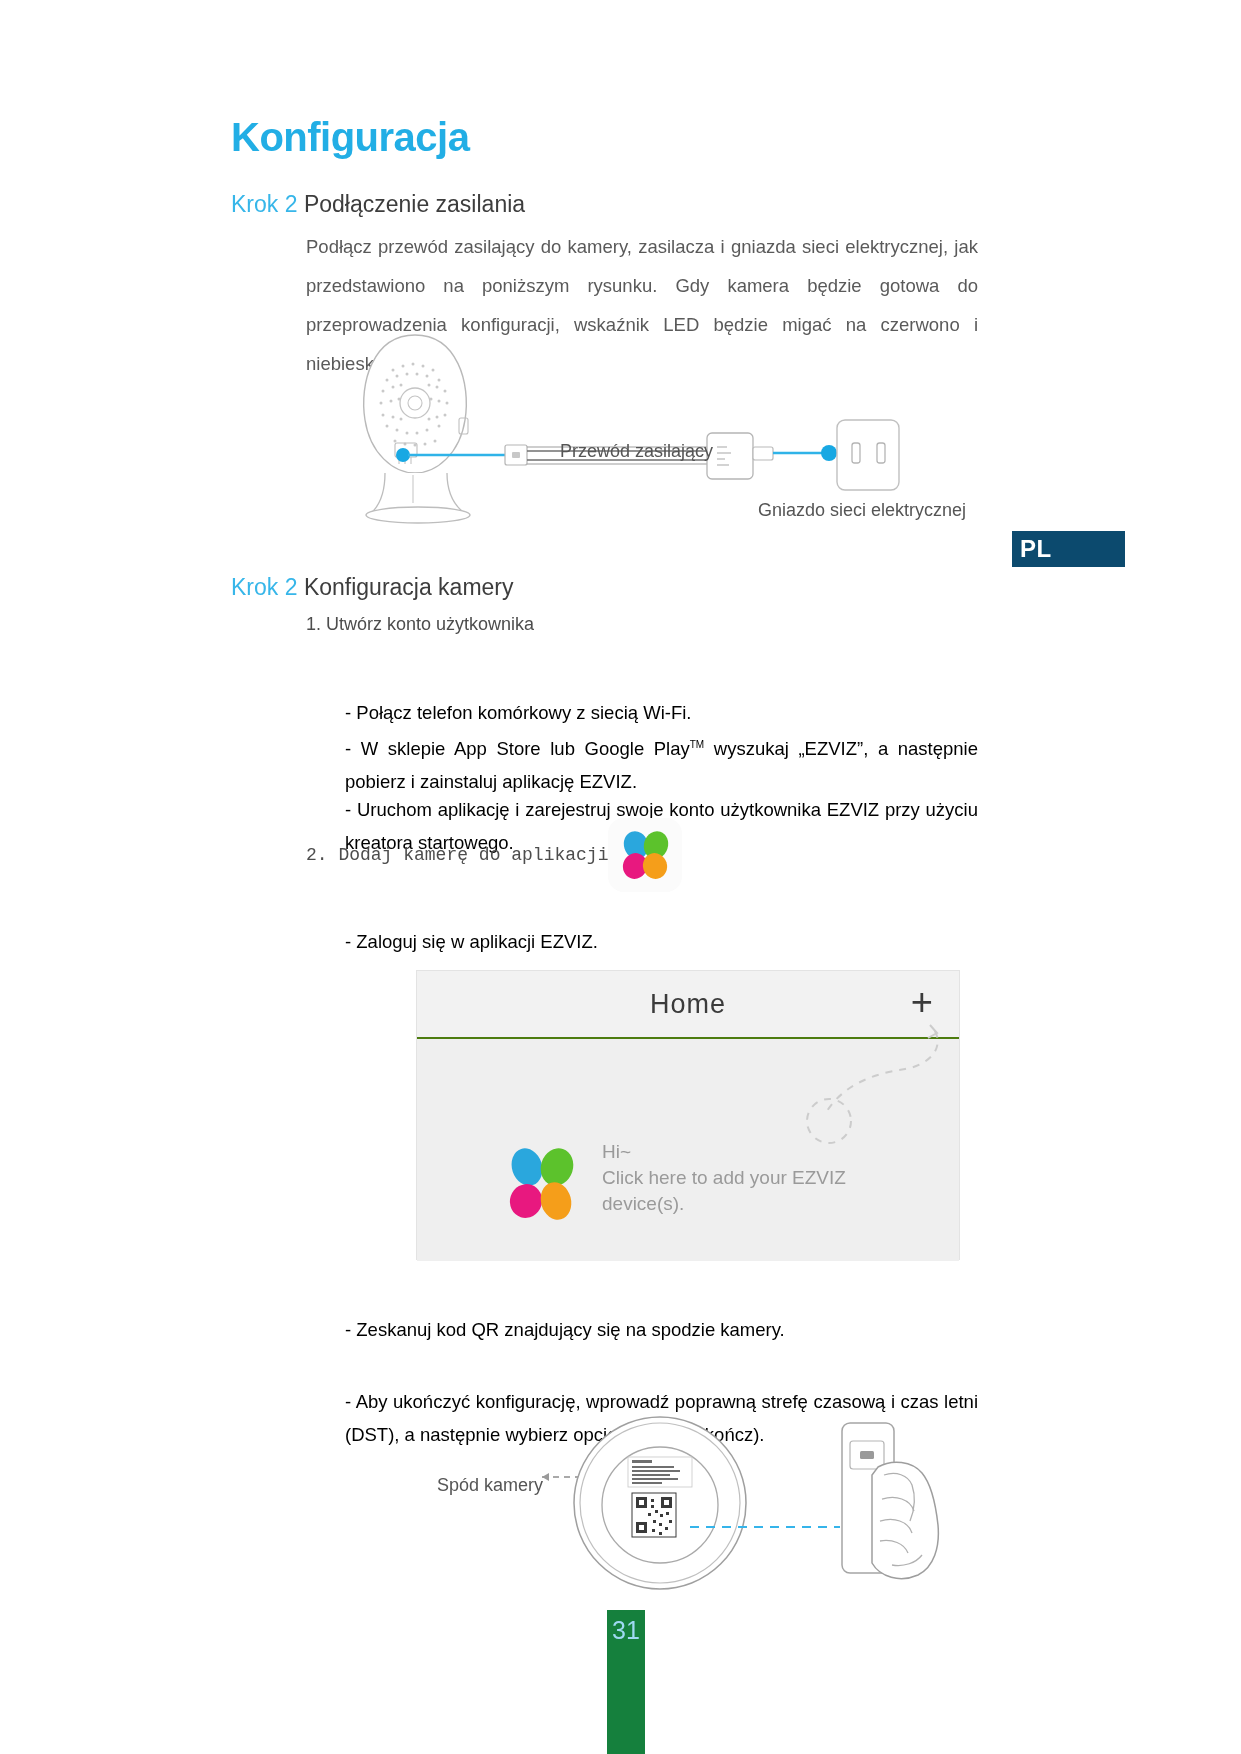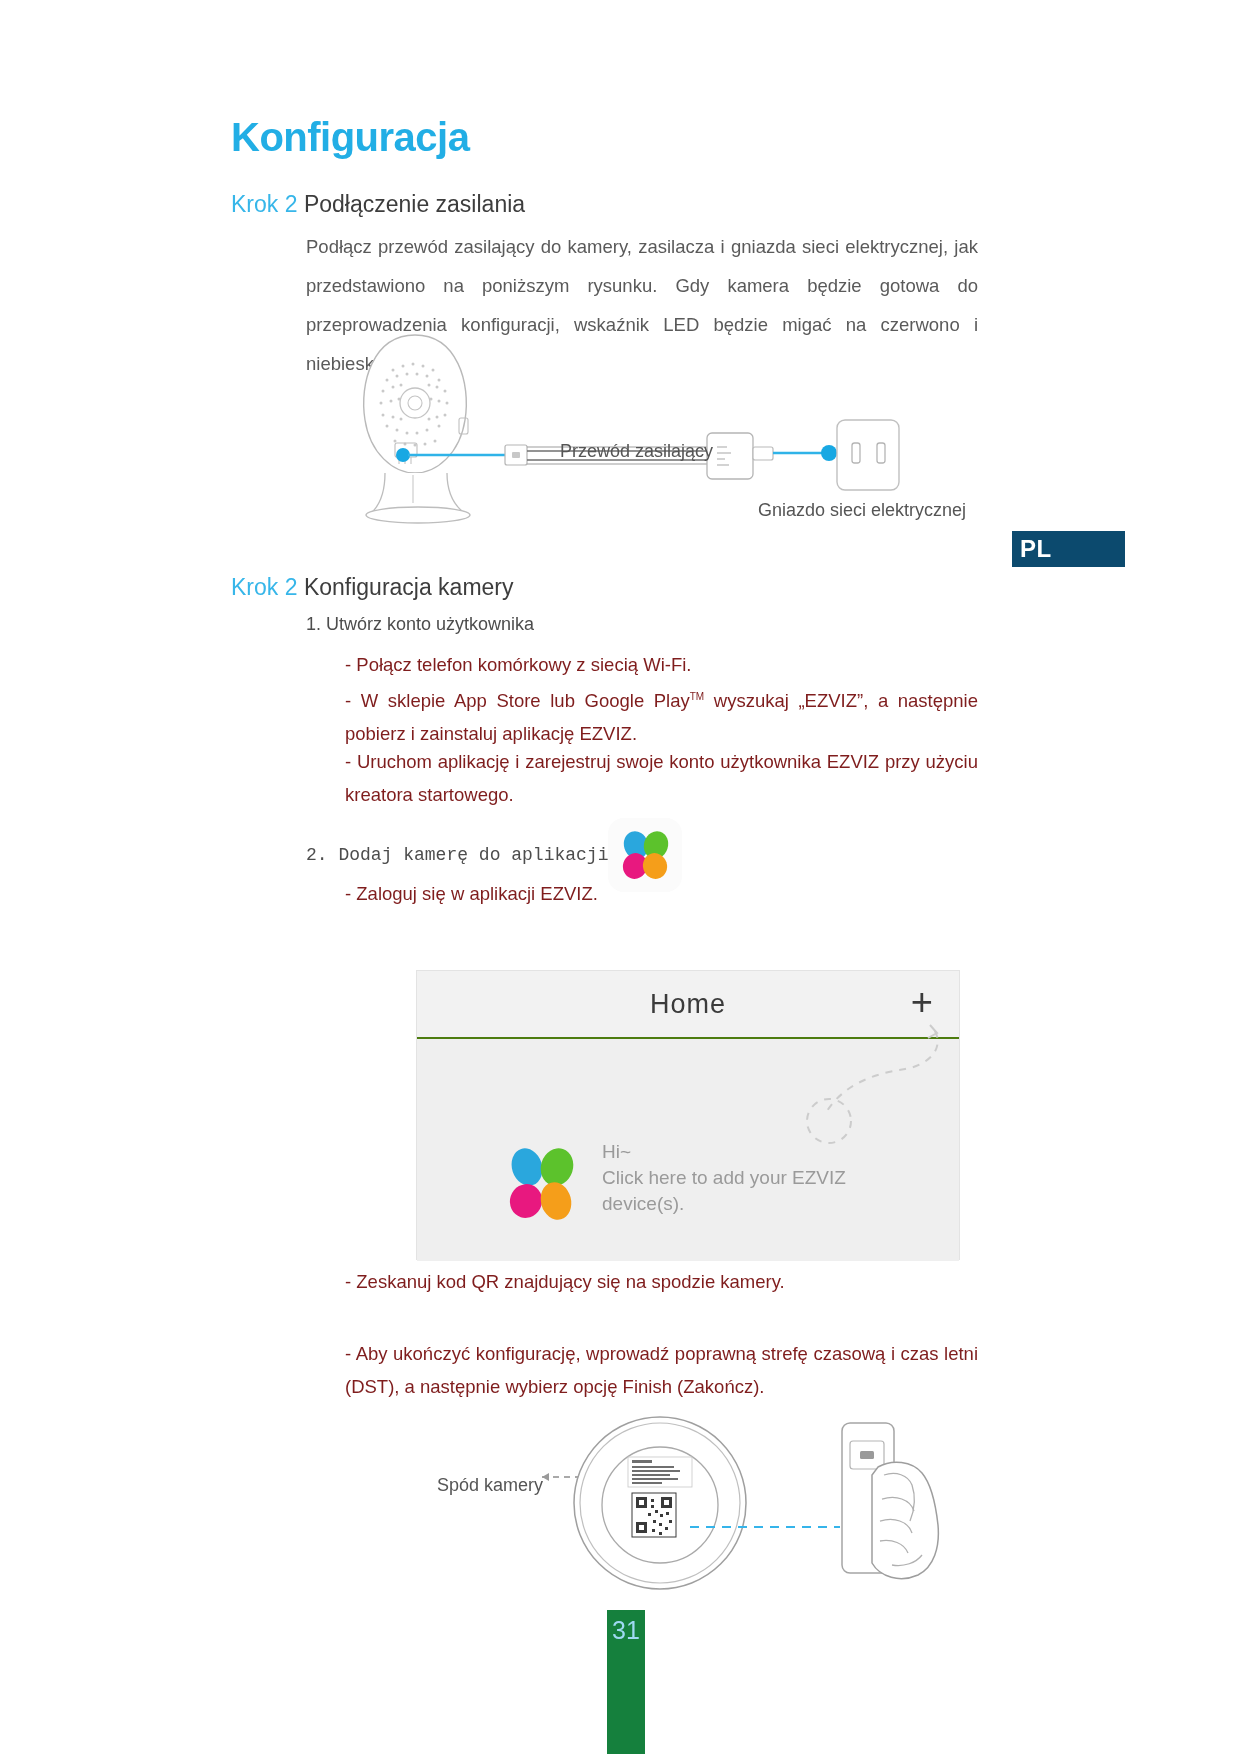--- a/index.html
+++ b/index.html
@@ -35,22 +35,23 @@
   #step1-para{top:227px;}
 
   
   .ol-item{
     position:absolute;font-size:18px;color:#4d4d4d;white-space:nowrap;
   }
   #oli1{left:306px;top:614px;}
   #oli2{left:306px;top:845px;font-family:Liberation Mono, monospace;}
 
   .sub{
-    position:absolute;font-size:18.5px;line-height:33px;color:#7f1d1d;
+    position:absolute;font-size:18.5px;line-height:33px;color:#000000;
     text-align:justify;
+    margin-top:48px;
   }
   #sub1{left:345px;top:648px;width:10px;white-space:nowrap;}
   #sub2{left:345px;top:680px;width:633px;}
   #sub3{left:345px;top:745px;width:633px;}
   #sub4{left:345px;top:877px;white-space:nowrap;}
   #sub5{left:345px;top:908px;width:633px;}
   #sub6{left:345px;top:1265px;white-space:nowrap;}
   #sub7{left:345px;top:1300px;white-space:nowrap;}
   #sub8{left:345px;top:1337px;width:633px;}
 

